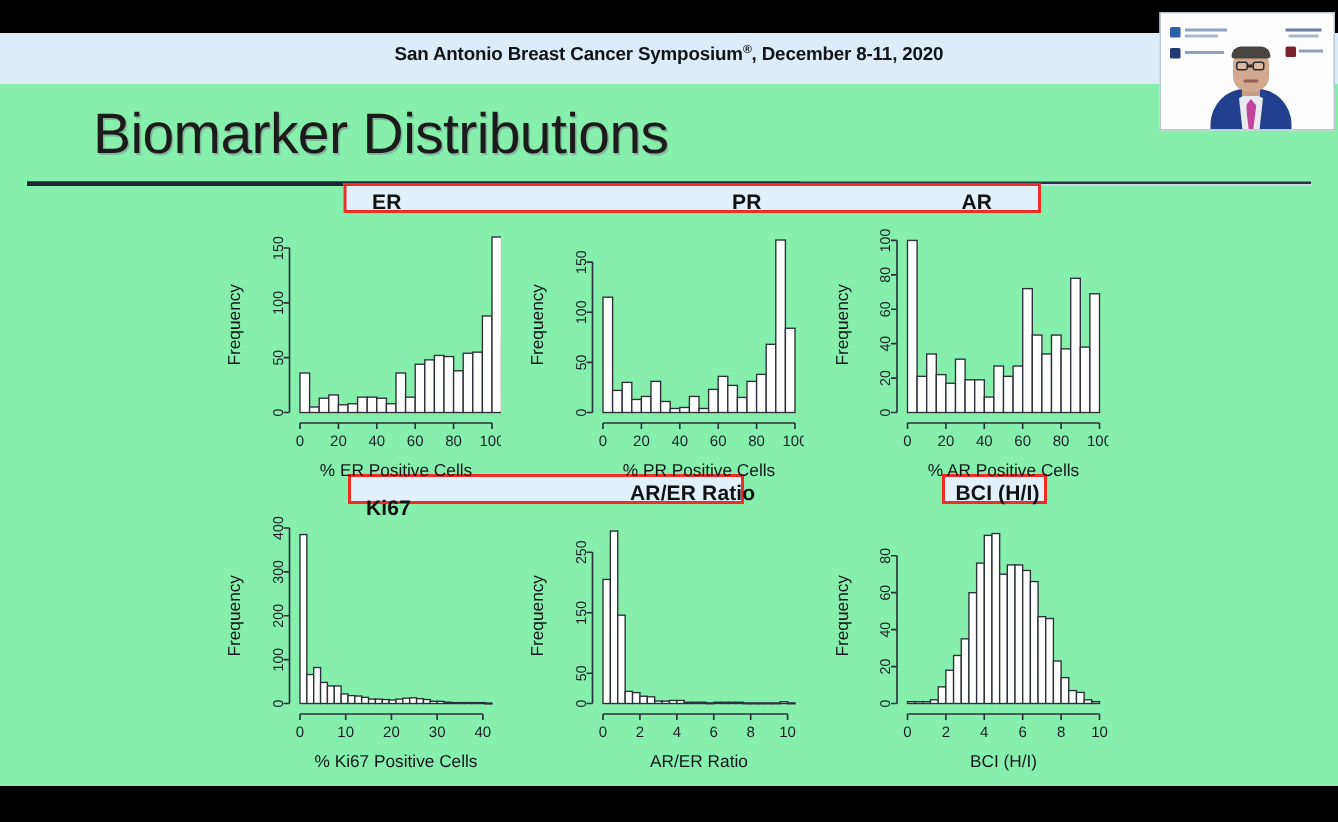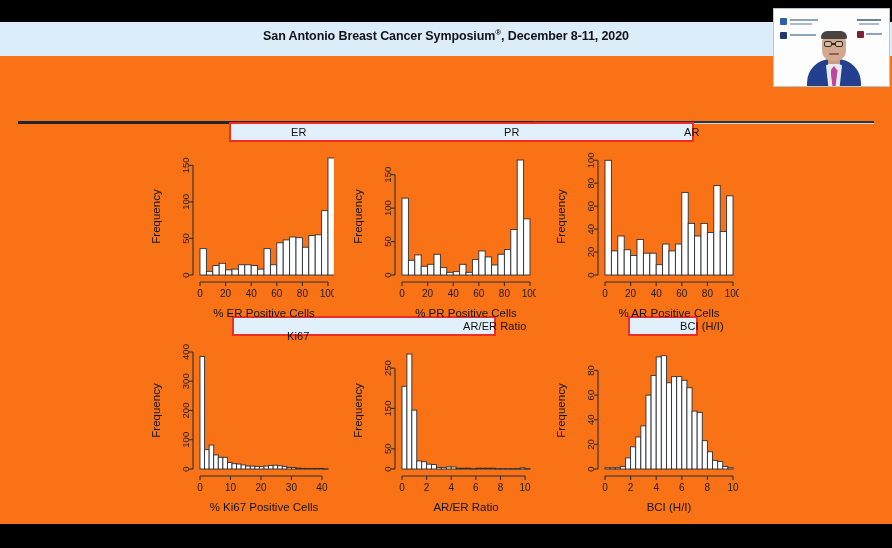--- a/index.html
+++ b/index.html
@@ -11,21 +11,21 @@
   }
   #screen { position: relative; width: 892px; height: 548px; background: #000; }
 
   
   .letterbox-top { position: absolute; left: 0; top: 0; width: 892px; height: 22px; background: #000; }
   .letterbox-bottom { position: absolute; left: 0; top: 524px; width: 892px; height: 24px; background: #000; }
 
   
   #slide {
     position: absolute; left: 0; top: 22px; width: 892px; height: 502px;
-    background: #f97316;
+    background: #86efac;
   }
 
   
   .header-strip {
     position: absolute; left: 0; top: 0; width: 892px; height: 34px;
     background: #ddecf9;
   }
   .symposium-title {
     position: absolute; left: 0; top: 6px; width: 892px;
     text-align: center;
@@ -83,22 +83,22 @@
   .title-rule-short {
     position: absolute; left: 18px; top: 99px; width: 515px; height: 3px;
     background: #1d2733;
   }
 
   
   .red-box {
     position: absolute; border: 2.5px solid #ee2d24; background: #e2f0fb;
   }
   .red-label {
-    position: absolute; font-size: 11px; font-weight: normal; color: #111;
-    letter-spacing: 0.1px; white-space: nowrap; margin-left: 43px;
+    position: absolute; font-size: 14px; font-weight: bold; color: #111;
+    letter-spacing: 0.1px; white-space: nowrap;
   }
 
   
   .chart { position: absolute; }
   .chart svg { display: block; }
 
   .footer-note {
     position: absolute; left: 0; top: 483px; width: 836px; text-align: center;
     font-size: 9.6px; color: #1d2733; letter-spacing: -0.05px; margin-top: 46px;
   }
@@ -144,26 +144,27 @@
           <div class="p-head"></div>
           <div class="p-hair"></div>
           <div class="p-glass-l"></div>
           <div class="p-glass-r"></div>
           <div class="p-bridge"></div>
           <div class="p-mouth"></div>
         </div>
       </div>
     </div>
 
+    <div class="page-title">Biomarker Distributions</div>
     <div class="title-rule"></div>
     <div class="title-rule-short"></div>
 
     <div class="red-box" style="left:229px; top:100px; width:465px; height:20px;"></div>
     <div class="red-label" style="left:248px; top:104px;">ER</div>
-    <div class="red-label" style="left:449px; top:104px;padding-left:12px;">PR</div>
+    <div class="red-label" style="left:476px; top:104px;padding-left:12px;">PR</div>
     <div class="red-label" style="left:641px; top:104px;">AR</div>
 
     <div class="red-box" style="left:232px; top:294px; width:264px; height:20px;"></div>
     <div class="red-label" style="left:244px; top:308px;">Ki67</div>
     <div class="red-label" style="left:420px; top:298px;">AR/ER Ratio</div>
 
     <div class="red-box" style="left:628px; top:294px; width:70px; height:20px;"></div>
     <div class="red-label" style="left:637px; top:298px;">BCI (H/I)</div>
 
     <div class="chart" style="left:148px; top:124px;">

